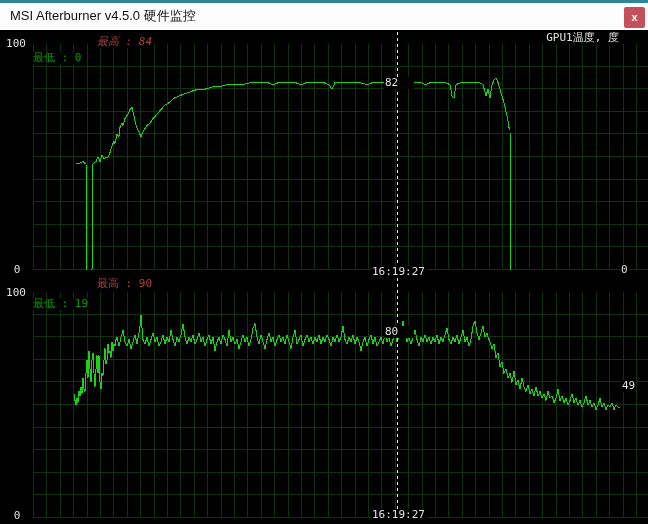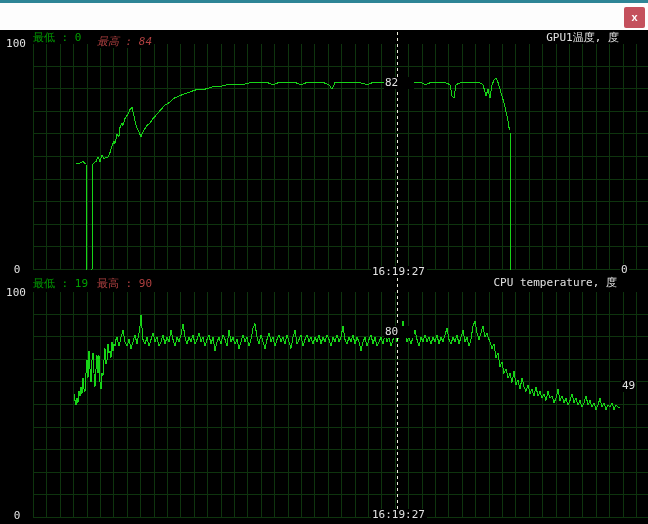--- a/index.html
+++ b/index.html
@@ -13,35 +13,36 @@
             background:#c4505c;color:#fff;font-family:"Liberation Sans",sans-serif;
             font-size:11px;font-weight:bold;text-align:center;line-height:20px;cursor:pointer;}
   .panel{position:absolute;left:0;top:30px;width:648px;height:494px;background:#000;}
   .plot{position:absolute;left:33px;width:615px;height:226px;
         background-image:
           repeating-linear-gradient(to right,#0e340e 0 1px,transparent 1px 13.4px),
           repeating-linear-gradient(to top,#0e340e 0 1px,transparent 1px 22.6px);}
   .plot svg{position:absolute;left:0;top:0;}
   .lbl{position:absolute;font-size:11px;color:#e2e2e2;background:#000;line-height:12px;
        white-space:nowrap;z-index:6;padding:0 1px;}
-  .minlbl{color:#00a000;}
+  .minlbl{color:#00a000;margin-top:20px;}
   .maxlbl{color:#b04040;}
   .r{text-align:center;}
   .c{text-align:left;}
   .cursor{position:absolute;left:397px;top:2px;width:1px;height:477px;z-index:4;
           background:repeating-linear-gradient(to bottom,#eeeedd 0 3px,transparent 3px 6px);}
 </style>
 </head>
 <body>
 
 <div id="app">
 
   <div class="topborder" style="background: rgb(46, 133, 150);"></div>
 
   <div class="titlebar" style="background: rgb(253, 253, 253);">
+    <div class="title">MSI Afterburner v4.5.0 硬件监控</div>
     <div class="closebtn" style="background: rgb(196, 80, 92);">
       <span>x</span>
     </div>
   </div>
 
   <div class="panel">
 
     <div class="lbl minlbl" style="left: 32px; top: 2px; color: rgb(0, 160, 0);">最低 : 0</div>
     <div class="lbl maxlbl" style="left: 96px; top: 6px; color: rgb(176, 64, 64); font-style: italic;">最高 : 84</div>
     <div class="lbl" style="right:28px;top:2px;">GPU1温度, 度</div>
@@ -53,21 +54,20 @@
         </svg>
     </div>
 
     <div class="lbl c" style="left:384px;top:47px;width:28px;z-index:6;">82</div>
     <div class="lbl r" style="left:8px;top:234px;width:16px;">0</div>
     <div class="lbl c" style="left:371px;top:236px;width:54px;">16:19:27</div>
     <div class="lbl" style="left:620px;top:234px;">0</div>
 
     <div class="lbl minlbl" style="left: 32px; top: 248px; color: rgb(0, 160, 0);">最低 : 19</div>
     <div class="lbl maxlbl" style="left: 96px; top: 248px; color: rgb(176, 64, 64);">最高 : 90</div>
-    <div class="lbl" style="right:30px;top:247px;">CPU temperature, 度</div>
     <div class="lbl r" style="left:2px;top:257px;width:26px;">100</div>
 
     <div class="plot" style="top:262px;">
       <svg width="615" height="226" shape-rendering="crispEdges">
           <polyline points="41,101.7 42,108.5 43,113.0 44,106.2 45,110.7 46,99.4 47,104.0 48,94.9 49,101.7 50,85.9 51,97.2 52,99.4 53,81.4 54,67.8 55,85.9 56,58.8 57,76.8 58,90.4 59,67.8 60,61.0 61,81.4 62,94.9 63,76.8 64,63.3 65,81.4 66,63.3 67,90.4 68,97.2 69,81.4 70,83.6 71,67.8 72,56.5 73,72.3 74,67.8 75,52.0 76,61.0 77,58.8 78,65.5 79,49.7 80,58.8 81,52.0 82,54.2 83,47.5 84,45.2 86,54.2 88,45.2 90,38.4 92,49.7 94,54.2 96,47.5 98,56.5 100,49.7 102,42.9 104,52.0 106,40.7 107,33.9 108,22.6 109,36.2 110,47.5 112,52.0 114,45.2 116,54.2 118,47.5 120,40.7 122,49.7 124,45.2 126,54.2 128,49.7 130,42.9 132,52.0 134,45.2 136,49.7 138,38.4 140,47.5 142,54.2 144,45.2 146,49.7 148,42.9 150,31.6 152,45.2 154,52.0 156,45.2 158,49.7 160,42.9 162,52.0 164,47.5 166,40.7 168,49.7 170,45.2 172,54.2 174,47.5 176,42.9 178,52.0 180,45.2 182,58.8 184,49.7 186,45.2 188,52.0 190,42.9 192,47.5 194,54.2 196,38.4 198,49.7 200,45.2 202,52.0 204,47.5 206,56.5 208,49.7 210,42.9 212,49.7 214,45.2 216,54.2 218,47.5 220,36.2 222,31.6 224,45.2 226,52.0 228,42.9 230,49.7 232,56.5 234,47.5 236,40.7 238,49.7 240,45.2 242,54.2 244,47.5 246,42.9 248,49.7 250,45.2 252,52.0 254,42.9 256,49.7 258,56.5 260,45.2 262,38.4 264,52.0 266,47.5 268,42.9 270,54.2 272,47.5 274,42.9 276,49.7 278,45.2 280,52.0 282,45.2 284,49.7 286,42.9 288,52.0 290,45.2 292,49.7 294,42.9 296,47.5 298,54.2 300,45.2 302,49.7 304,42.9 306,49.7 308,45.2 310,33.9 312,47.5 314,52.0 316,45.2 318,49.7 320,42.9 322,52.0 324,45.2 326,49.7 328,58.8 330,49.7 332,45.2 334,54.2 336,47.5 338,42.9 340,52.0 342,45.2 344,54.2 346,49.7 348,45.2 350,52.0 352,42.9 354,49.7 356,45.2 358,54.2 360,47.5 362,42.9 364,49.7 366,45.2 368,40.7 370,29.4 372,42.9 374,49.7 376,45.2 378,52.0 380,45.2 382,38.4 384,47.5 386,54.2 388,45.2 390,49.7 392,42.9 394,49.7 396,45.2 398,52.0 400,45.2 402,49.7 404,42.9 406,52.0 408,45.2 410,49.7 412,42.9 414,36.2 416,47.5 418,52.0 420,45.2 422,49.7 424,42.9 426,52.0 428,45.2 430,38.4 432,49.7 434,45.2 436,54.2 438,47.5 440,33.9 442,29.4 444,40.7 446,47.5 448,40.7 450,33.9 452,45.2 454,40.7 455,45.2 457,49.7 459,56.5 461,52.0 463,65.5 465,61.0 467,74.6 469,70.1 471,81.4 473,76.8 475,85.9 477,81.4 479,90.4 481,79.1 483,92.7 485,88.1 487,97.2 489,85.9 491,94.9 493,99.4 495,92.7 497,101.7 499,97.2 501,104.0 503,94.9 505,104.0 507,99.4 509,106.2 511,101.7 513,108.5 515,99.4 517,106.2 519,104.0 521,110.7 523,106.2 525,97.2 527,108.5 529,104.0 531,110.7 533,106.2 535,113.0 537,108.5 539,101.7 541,110.7 543,106.2 545,113.0 547,108.5 549,115.3 551,110.7 553,104.0 555,113.0 557,108.5 559,115.3 561,110.7 563,117.5 565,113.0 567,106.2 569,115.3 571,110.7 573,117.5 575,113.0 577,115.3 579,110.7 581,117.5 583,113.0 585,115.3 587,115.3" fill="none" stroke="#17d417" stroke-width="1"></polyline>
         </svg>
     </div>
 
     <div class="lbl c" style="left:384px;top:296px;width:28px;z-index:6;">80</div>
     <div class="lbl" style="left:621px;top:350px;">49</div>

